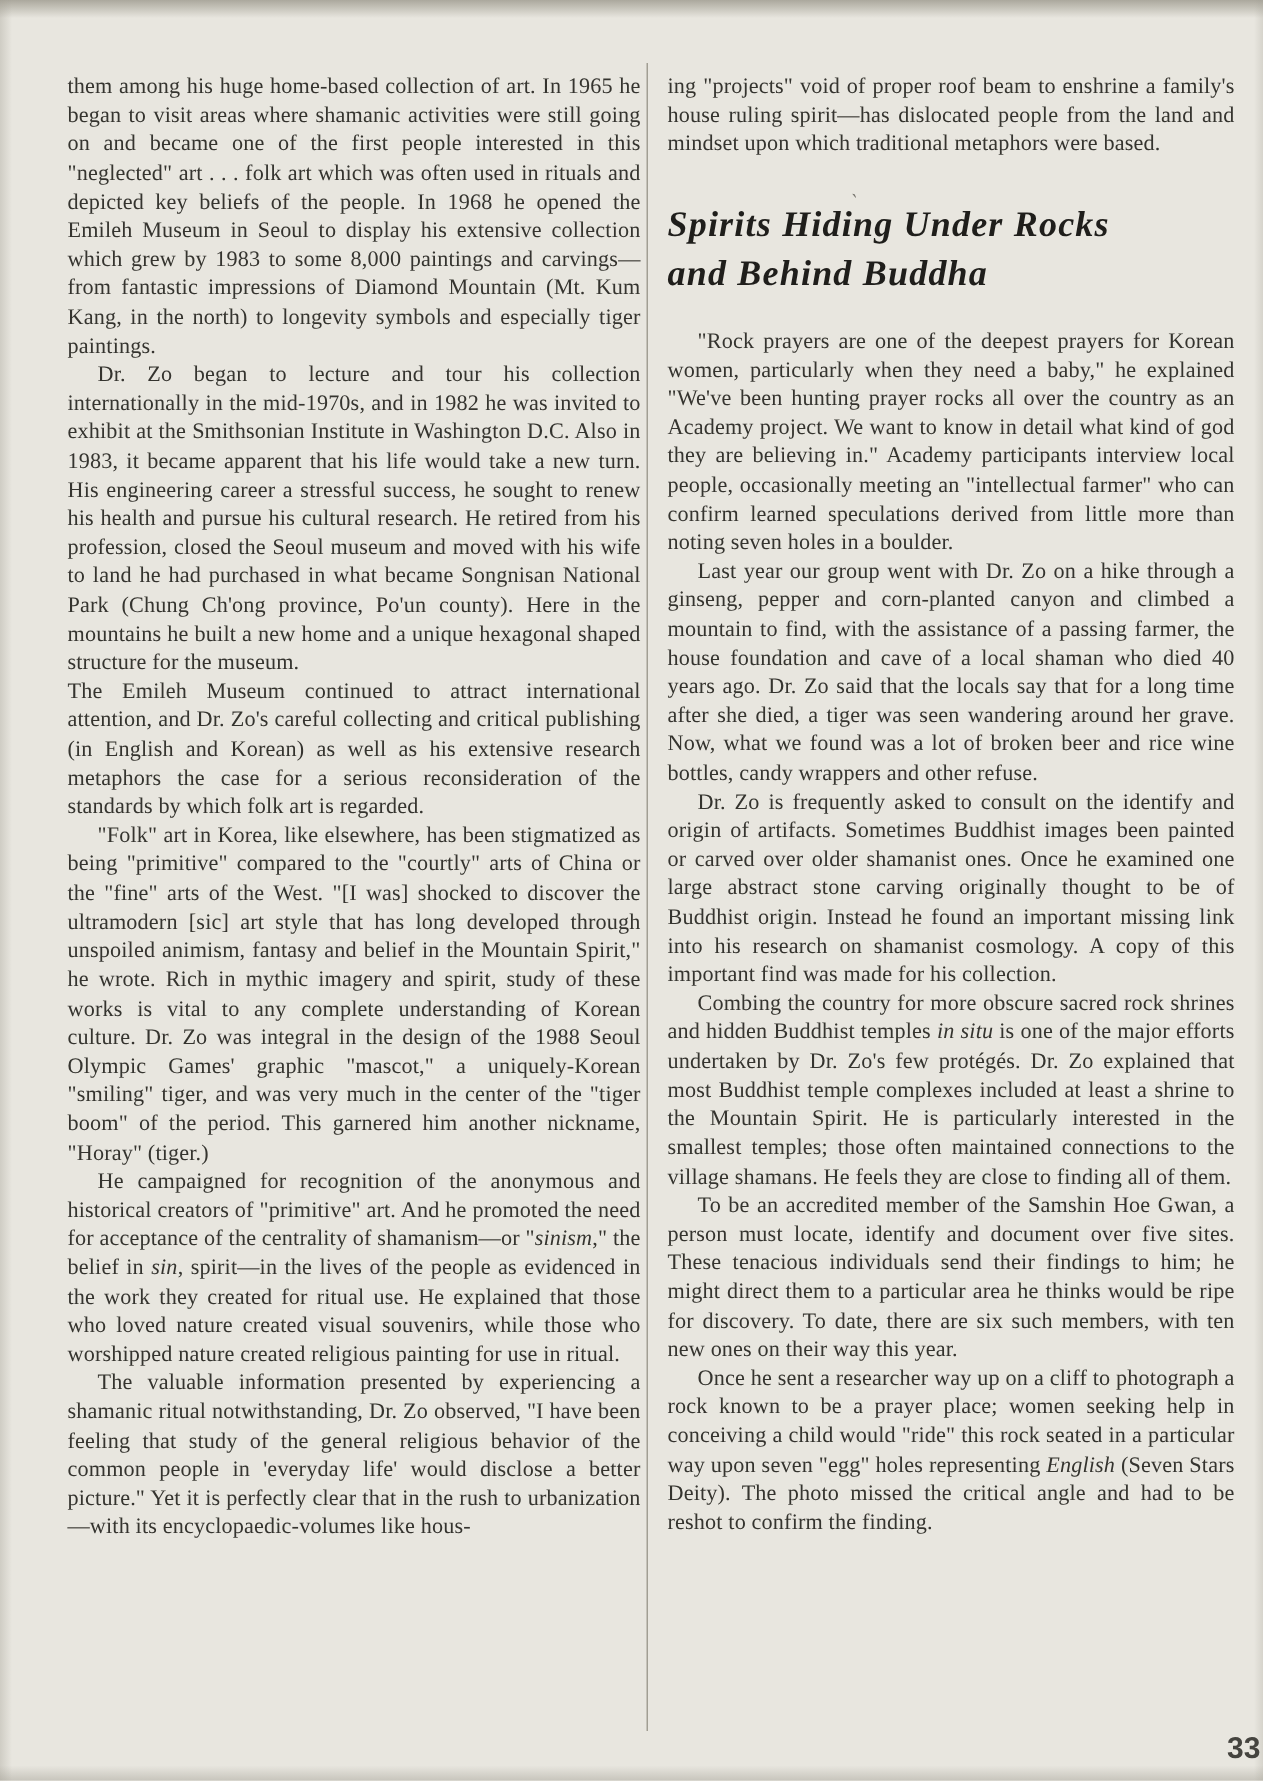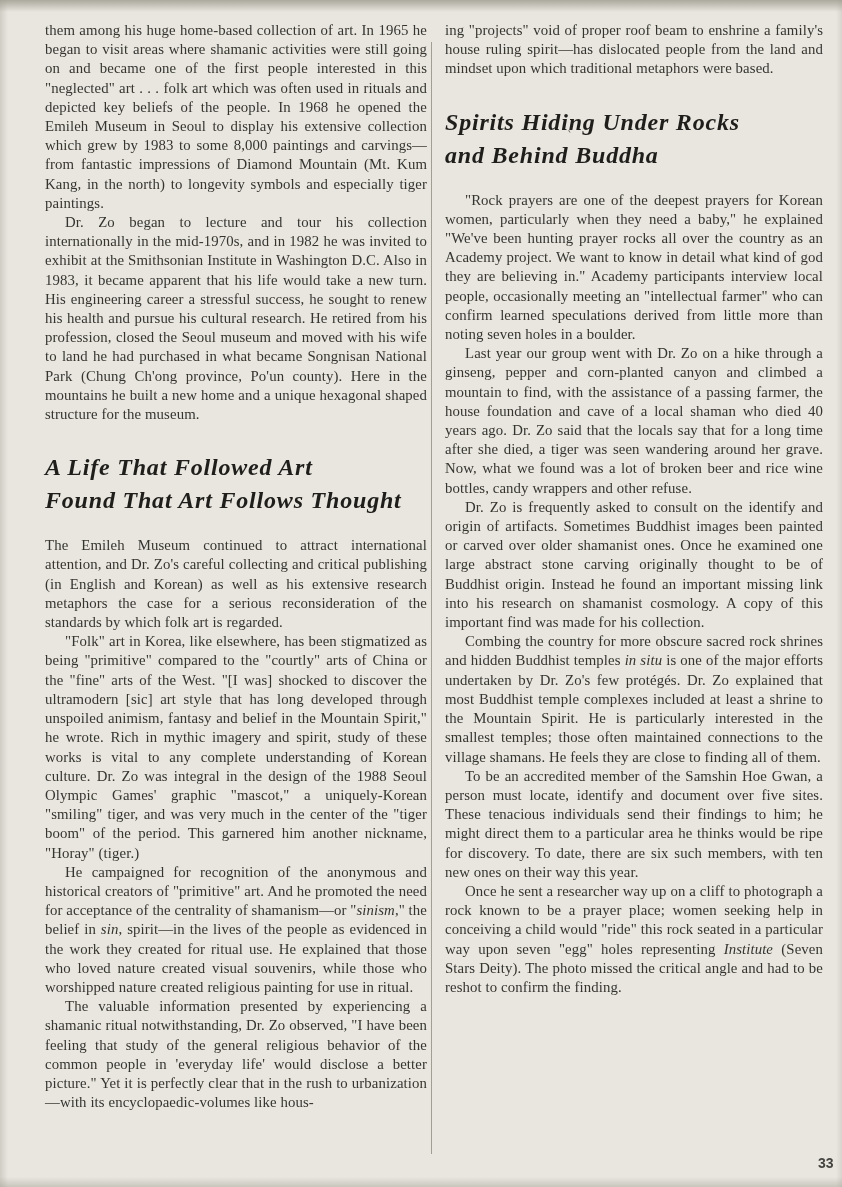--- a/index.html
+++ b/index.html
@@ -30,21 +30,21 @@
     background: linear-gradient(90deg, rgba(160,157,146,0.35), rgba(160,157,146,0));
     pointer-events: none;
   }
   .scan-edge-right {
     position: absolute; top: 0; bottom: 0; right: 0; width: 6px;
     background: linear-gradient(270deg, rgba(160,157,146,0.25), rgba(160,157,146,0));
     pointer-events: none;
   }
   .column {
     position: absolute;
-    top: 21px;
+    top: 49px;
     text-align: justify;
     font-size: 14.8px;
     line-height: 19.2px;
     letter-spacing: 0.1px;
   }
   #left-col  { left: 45px;  width: 382px; }
   #right-col { left: 445px; width: 378px; }
   .column p { margin: 0; }
   .column p.indent { text-indent: 20px; }
   .column em { }
@@ -67,21 +67,21 @@
     width: 1px;
     height: 1112px;
     background: #a19e93;
   }
   .page-number {
     position: absolute;
     left: 818px;
     top: 1155px;
     font-family: "Liberation Sans", sans-serif;
     font-weight: bold;
-    font-size: 14px;
+    font-size: 20px;
     color: #45443f;
   }
   .stray-mark {
     position: absolute;
     left: 566px;
     top: 128px;
     font-size: 14px;
     color: #75736c;
     transform: rotate(12deg);
   }
@@ -90,38 +90,34 @@
 <body>
 
 <div class="scan-edge-top"></div>
 <div class="scan-edge-bottom"></div>
 <div class="scan-edge-left"></div>
 <div class="scan-edge-right"></div>
 
 <div id="left-col" class="column">
     <p>them among his huge home-based collection of art. In 1965 he began to visit areas where shamanic activities were still going on and became one of the first people interested in this "neglected" art . . . folk art which was often used in rituals and depicted key beliefs of the people. In 1968 he opened the Emileh Museum in Seoul to display his extensive collection which grew by 1983 to some 8,000 paintings and carvings—from fantastic impressions of Diamond Mountain (Mt. Kum Kang, in the north) to longevity symbols and especially tiger paintings.</p>
     <p class="indent">Dr. Zo began to lecture and tour his collection internationally in the mid-1970s, and in 1982 he was invited to exhibit at the Smithsonian Institute in Washington D.C. Also in 1983, it became apparent that his life would take a new turn. His engineering career a stressful success, he sought to renew his health and pursue his cultural research. He retired from his profession, closed the Seoul museum and moved with his wife to land he had purchased in what became Songnisan National Park (Chung Ch'ong province, Po'un county). Here in the mountains he built a new home and a unique hexagonal shaped structure for the museum.</p>
-    <h2>
-      <span class="h-line">A Life That Followed Art</span>
-      <span class="h-line">Found That Art Follows Thought</span>
-    </h2>
     <p>The Emileh Museum continued to attract international attention, and Dr. Zo's careful collecting and critical publishing (in English and Korean) as well as his extensive research metaphors the case for a serious reconsideration of the standards by which folk art is regarded.</p>
     <p class="indent">"Folk" art in Korea, like elsewhere, has been stigmatized as being "primitive" compared to the "courtly" arts of China or the "fine" arts of the West. "[I was] shocked to discover the ultramodern [sic] art style that has long developed through unspoiled animism, fantasy and belief in the Mountain Spirit," he wrote. Rich in mythic imagery and spirit, study of these works is vital to any complete understanding of Korean culture. Dr. Zo was integral in the design of the 1988 Seoul Olympic Games' graphic "mascot," a uniquely-Korean "smiling" tiger, and was very much in the center of the "tiger boom" of the period. This garnered him another nickname, "Horay" (tiger.)</p>
     <p class="indent">He campaigned for recognition of the anonymous and historical creators of "primitive" art. And he promoted the need for acceptance of the centrality of shamanism—or "<em>sinism</em>," the belief in <em>sin</em>, spirit—in the lives of the people as evidenced in the work they created for ritual use. He explained that those who loved nature created visual souvenirs, while those who worshipped nature created religious painting for use in ritual.</p>
     <p class="indent">The valuable information presented by experiencing a shamanic ritual notwithstanding, Dr. Zo observed, "I have been feeling that study of the general religious behavior of the common people in 'everyday life' would disclose a better picture." Yet it is perfectly clear that in the rush to urbanization—with its encyclopaedic-volumes like hous-</p>
   </div>
 <div class="divider"></div>
 <div id="right-col" class="column">
     <p>ing "projects" void of proper roof beam to enshrine a family's house ruling spirit—has dislocated people from the land and mindset upon which traditional metaphors were based.</p>
     <h2>
       <span class="h-line">Spirits Hiding Under Rocks</span>
       <span class="h-line">and Behind Buddha</span>
     </h2>
     <p class="indent">"Rock prayers are one of the deepest prayers for Korean women, particularly when they need a baby," he explained "We've been hunting prayer rocks all over the country as an Academy project. We want to know in detail what kind of god they are believing in." Academy participants interview local people, occasionally meeting an "intellectual farmer" who can confirm learned speculations derived from little more than noting seven holes in a boulder.</p>
     <p class="indent">Last year our group went with Dr. Zo on a hike through a ginseng, pepper and corn-planted canyon and climbed a mountain to find, with the assistance of a passing farmer, the house foundation and cave of a local shaman who died 40 years ago. Dr. Zo said that the locals say that for a long time after she died, a tiger was seen wandering around her grave. Now, what we found was a lot of broken beer and rice wine bottles, candy wrappers and other refuse.</p>
     <p class="indent">Dr. Zo is frequently asked to consult on the identify and origin of artifacts. Sometimes Buddhist images been painted or carved over older shamanist ones. Once he examined one large abstract stone carving originally thought to be of Buddhist origin. Instead he found an important missing link into his research on shamanist cosmology. A copy of this important find was made for his collection.</p>
     <p class="indent">Combing the country for more obscure sacred rock shrines and hidden Buddhist temples <em>in situ</em> is one of the major efforts undertaken by Dr. Zo's few protégés. Dr. Zo explained that most Buddhist temple complexes included at least a shrine to the Mountain Spirit. He is particularly interested in the smallest temples; those often maintained connections to the village shamans. He feels they are close to finding all of them.</p>
     <p class="indent">To be an accredited member of the Samshin Hoe Gwan, a person must locate, identify and document over five sites. These tenacious individuals send their findings to him; he might direct them to a particular area he thinks would be ripe for discovery. To date, there are six such members, with ten new ones on their way this year.</p>
-    <p class="indent">Once he sent a researcher way up on a cliff to photograph a rock known to be a prayer place; women seeking help in conceiving a child would "ride" this rock seated in a particular way upon seven "egg" holes representing <em>Institute</em> (Seven Stars Deity). The photo missed the critical angle and had to be reshot to confirm the finding.</p>
+    <p class="indent">Once he sent a researcher way up on a cliff to photograph a rock known to be a prayer place; women seeking help in conceiving a child would "ride" this rock seated in a particular way upon seven "egg" holes representing <em>English</em> (Seven Stars Deity). The photo missed the critical angle and had to be reshot to confirm the finding.</p>
   </div>
 
 <span class="stray-mark">`</span>
 <div class="page-number">33</div>
 
 </body></html>

